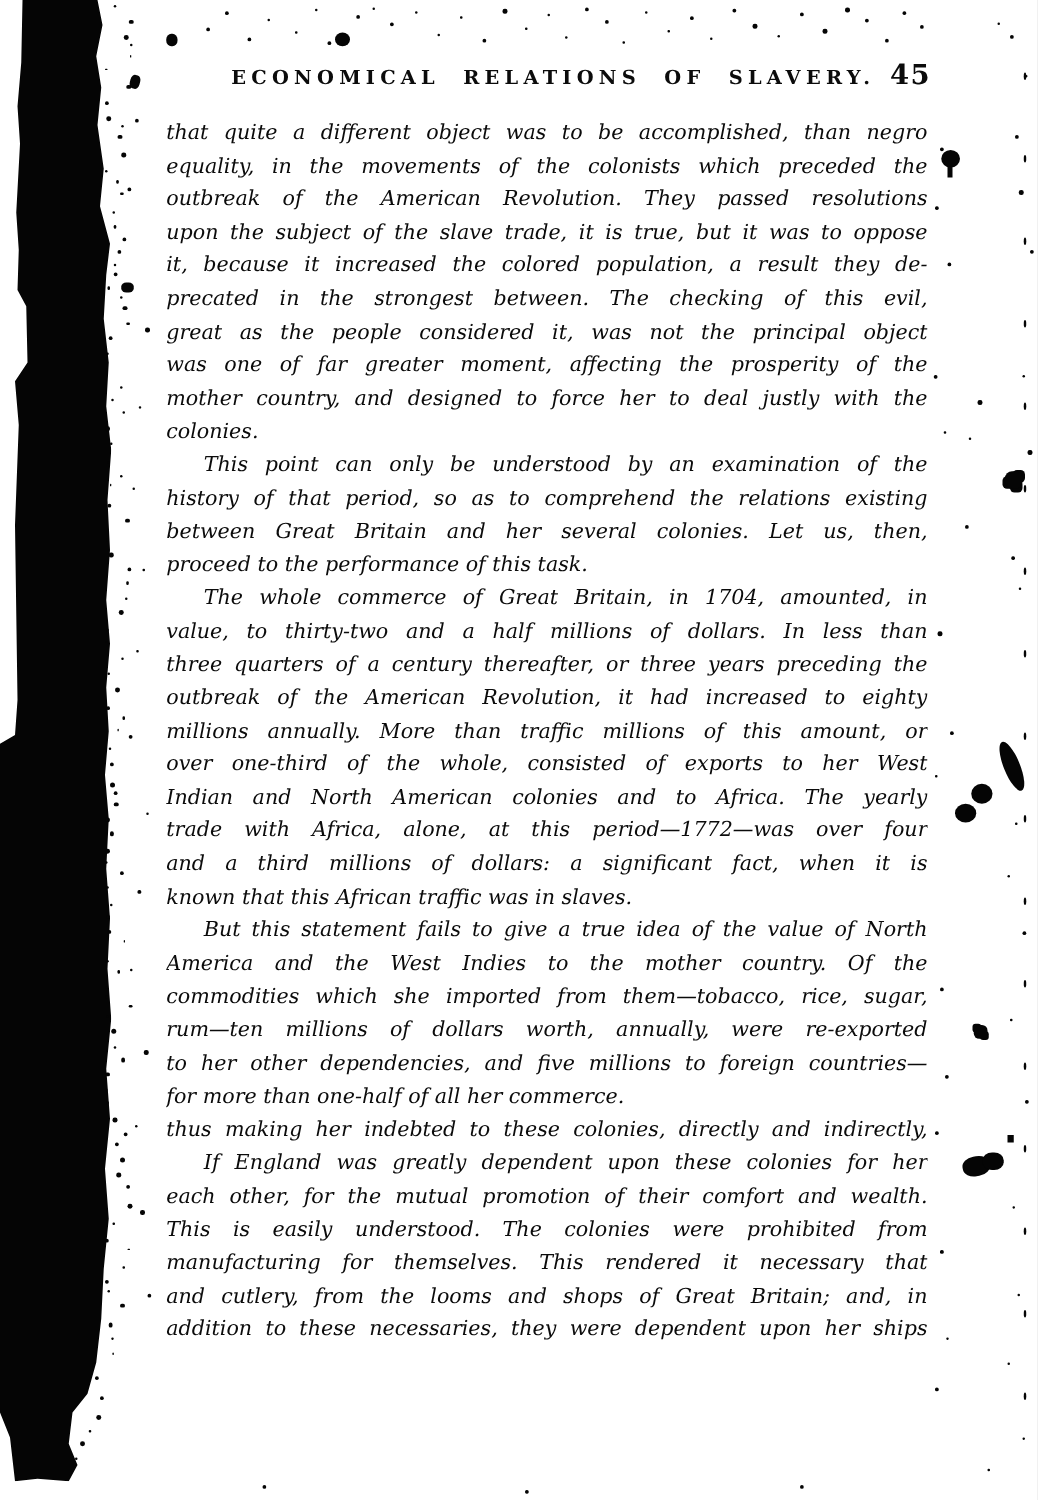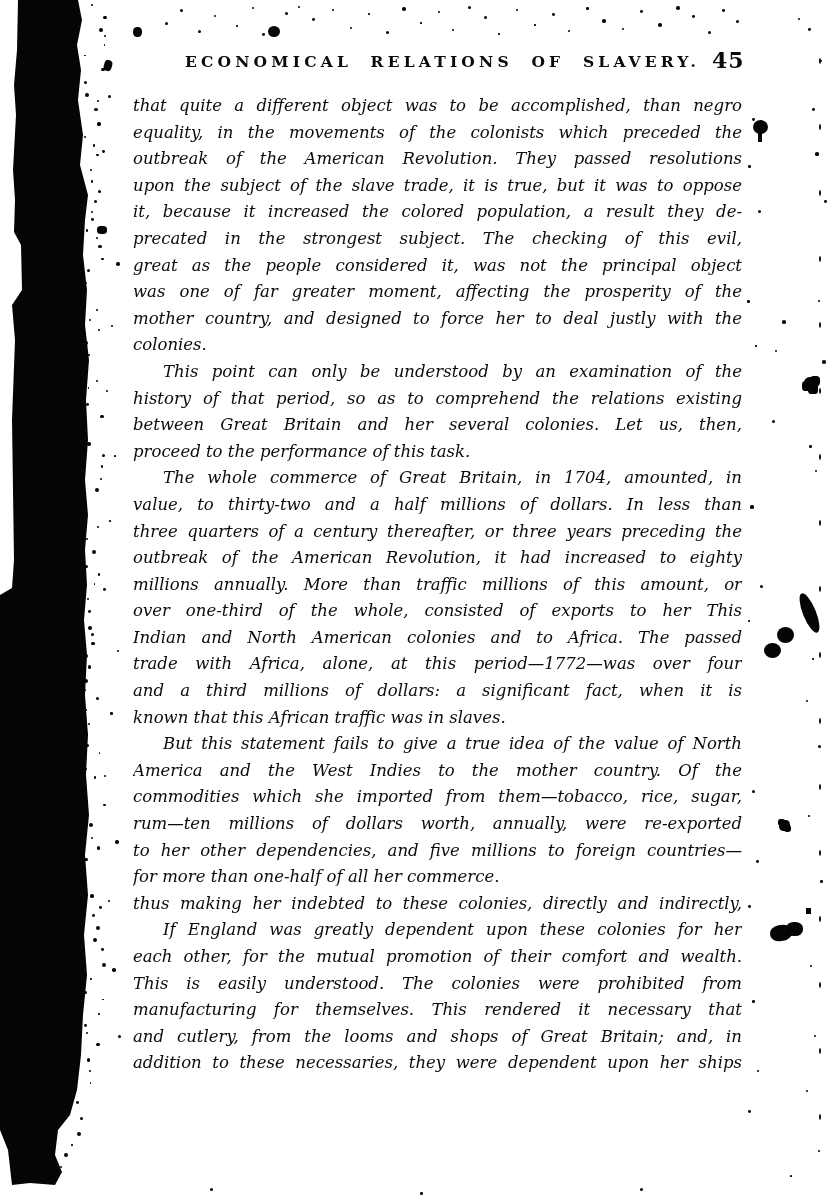--- a/index.html
+++ b/index.html
@@ -76,40 +76,40 @@
   <div class="header-title">ECONOMICAL RELATIONS OF SLAVERY.</div>
   <div class="page-number">45</div>
 
   <div class="body-text" id="body">
       <div>
         <div class="line">that quite a different object was to be accomplished, than negro</div>
         <div class="line">equality, in the movements of the colonists which preceded the</div>
         <div class="line">outbreak of the American Revolution.  They passed resolutions</div>
         <div class="line">upon the subject of the slave trade, it is true, but it was to oppose</div>
         <div class="line">it, because it increased the colored population, a result they de-</div>
-        <div class="line">precated in the strongest subject.  The checking of this evil,</div>
+        <div class="line">precated in the strongest between.  The checking of this evil,</div>
         <div class="line">great as the people considered it, was not the principal object</div>
         <div class="line">was one of far greater moment, affecting the prosperity of the</div>
         <div class="line">mother country, and designed to force her to deal justly with the</div>
         <div class="line lastline">colonies.</div>
       </div>
       <div>
         <div class="line indent">This point can only be understood by an examination of the</div>
         <div class="line">history of that period, so as to comprehend the relations existing</div>
         <div class="line">between Great Britain and her several colonies.  Let us, then,</div>
         <div class="line lastline">proceed to the performance of this task.</div>
       </div>
       <div>
         <div class="line indent">The whole commerce of Great Britain, in 1704, amounted, in</div>
         <div class="line">value, to thirty-two and a half millions of dollars.  In less than</div>
         <div class="line">three quarters of a century thereafter, or three years preceding the</div>
         <div class="line">outbreak of the American Revolution, it had increased to eighty</div>
         <div class="line">millions annually.  More than traffic millions of this amount, or</div>
-        <div class="line">over one-third of the whole, consisted of exports to her This</div>
-        <div class="line">Indian and North American colonies and to Africa.  The passed</div>
+        <div class="line">over one-third of the whole, consisted of exports to her West</div>
+        <div class="line">Indian and North American colonies and to Africa.  The yearly</div>
         <div class="line">trade with Africa, alone, at this period—1772—was over four</div>
         <div class="line">and a third millions of dollars: a significant fact, when it is</div>
         <div class="line lastline">known that this African traffic was in slaves.</div>
       </div>
       <div>
         <div class="line indent">But this statement fails to give a true idea of the value of North</div>
         <div class="line">America and the West Indies to the mother country.  Of the</div>
         <div class="line">commodities which she imported from them—tobacco, rice, sugar,</div>
         <div class="line">rum—ten millions of dollars worth, annually, were re-exported</div>
         <div class="line">to her other dependencies, and five millions to foreign countries—</div>

